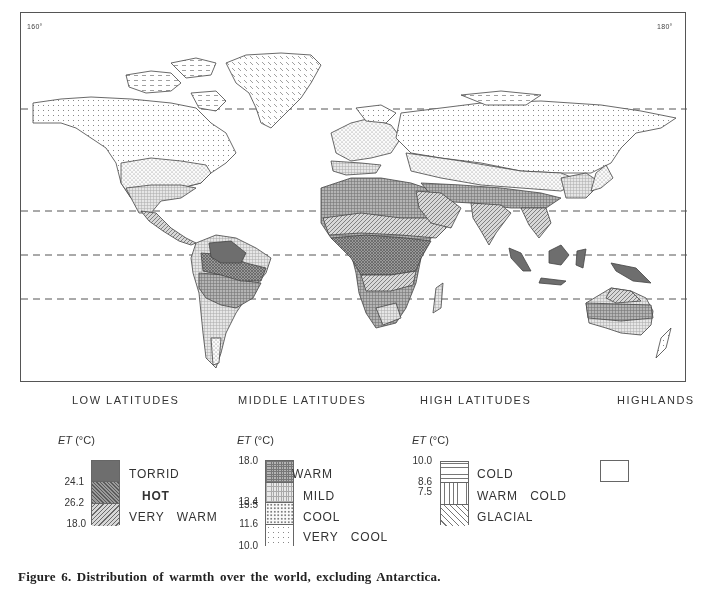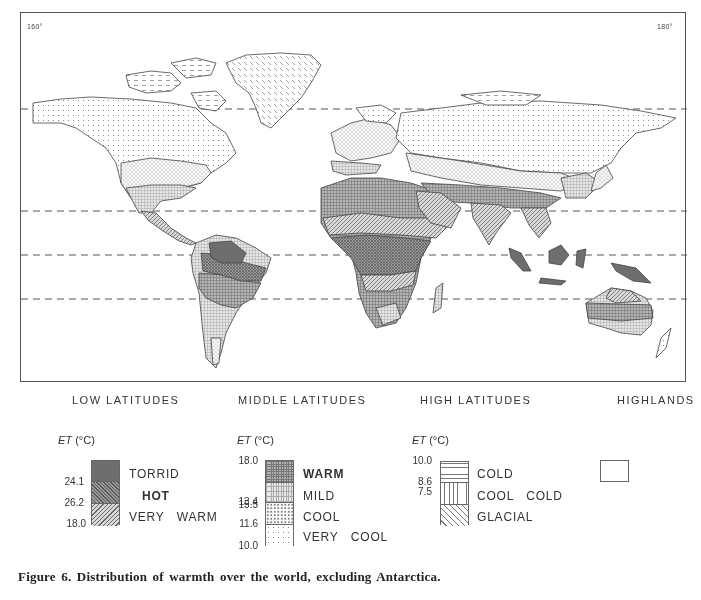--- a/index.html
+++ b/index.html
@@ -165,35 +165,35 @@
   <div class="legend-swatch" style="top:0;height:22px;background:repeating-linear-gradient(0deg,#777 0 0.7px,transparent 0.7px 2.5px),repeating-linear-gradient(90deg,#777 0 0.7px,#b4b4b4 0.7px 2.5px);"></div>
   <div class="legend-swatch" style="top:22px;height:20px;background:repeating-linear-gradient(0deg,#aaa 0 0.6px,transparent 0.6px 2.5px),repeating-linear-gradient(90deg,#aaa 0 0.6px,#e8e8e8 0.6px 2.5px);"></div>
   <div class="legend-swatch" style="top:42px;height:22px;background:radial-gradient(circle,#777 0.6px,transparent 0.9px) 0 0/3.5px 3.5px,#fafafa;"></div>
   <div class="legend-swatch" style="top:64px;height:22px;background:radial-gradient(circle,#888 0.5px,transparent 0.8px) 0 0/5px 5px,#fff;"></div>
 </div>
 <div class="tick" style="left:224px;top:455px;">18.0</div>
 <div class="tick" style="left:224px;top:476px;margin-top:23px;">15.5</div>
 <div class="tick" style="left:224px;top:487px;margin-top:9px;">13.4</div>
 <div class="tick" style="left:224px;top:518px;">11.6</div>
 <div class="tick" style="left:224px;top:540px;">10.0</div>
-<div class="cls" style="left:303px;top:467px;font-weight:bold;">WARM</div>
+<div class="cls" style="left:292px;top:467px;">WARM</div>
 <div class="cls" style="left:303px;top:489px;">MILD</div>
 <div class="cls" style="left:303px;top:510px;">COOL</div>
 <div class="cls" style="left:303px;top:530px;">VERY   COOL</div>
 
 <div class="et-label" style="left:412px;top:434px;">
   <i>ET</i> <span>(°C)</span>
 </div>
 <div class="legend-box" style="left:440px;top:461px;width:29px;height:64px;">
   <div class="legend-swatch" style="top:0;height:21px;background:repeating-linear-gradient(0deg,transparent 0 3px,#777 3px 3.8px),#fff;"></div>
   <div class="legend-swatch" style="top:21px;height:22px;background:repeating-linear-gradient(90deg,transparent 0 3.5px,#777 3.5px 4.3px),#fff;"></div>
   <div class="legend-swatch" style="top:43px;height:21px;background:repeating-linear-gradient(45deg,transparent 0 3.5px,#777 3.5px 4.3px),#fff;"></div>
 </div>
 <div class="tick" style="left:398px;top:455px;">10.0</div>
 <div class="tick" style="left:398px;top:476px;">8.6</div>
 <div class="tick" style="left:398px;top:486px;">7.5</div>
 <div class="cls" style="left:477px;top:467px;">COLD</div>
-<div class="cls" style="left:477px;top:489px;">COOL   COLD</div>
+<div class="cls" style="left:477px;top:489px;">WARM   COLD</div>
 <div class="cls" style="left:477px;top:510px;">GLACIAL</div>
 
 <div class="legend-box" style="left:600px;top:460px;width:29px;height:22px;background:#fff;"></div>
 
 <div class="caption">Figure 6. Distribution of warmth over the world, excluding Antarctica.</div>
 
 </body></html>

